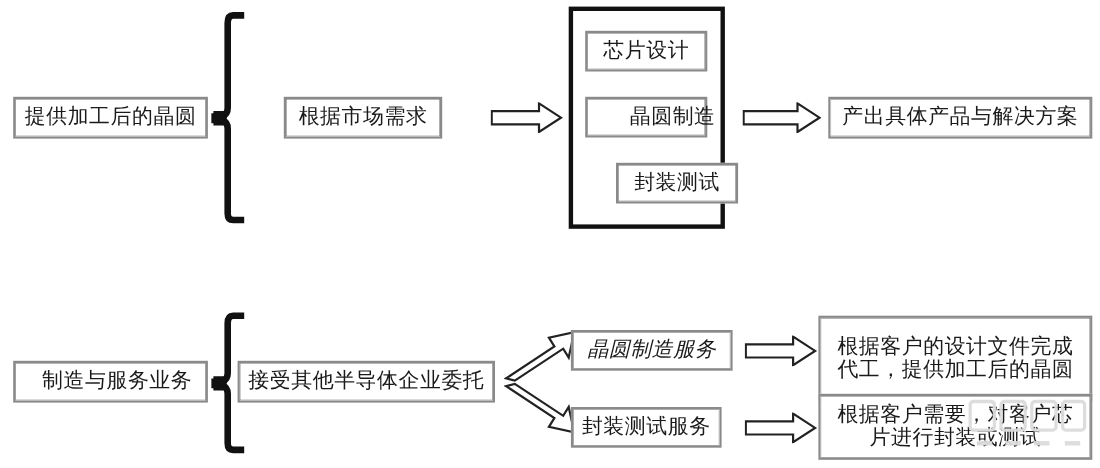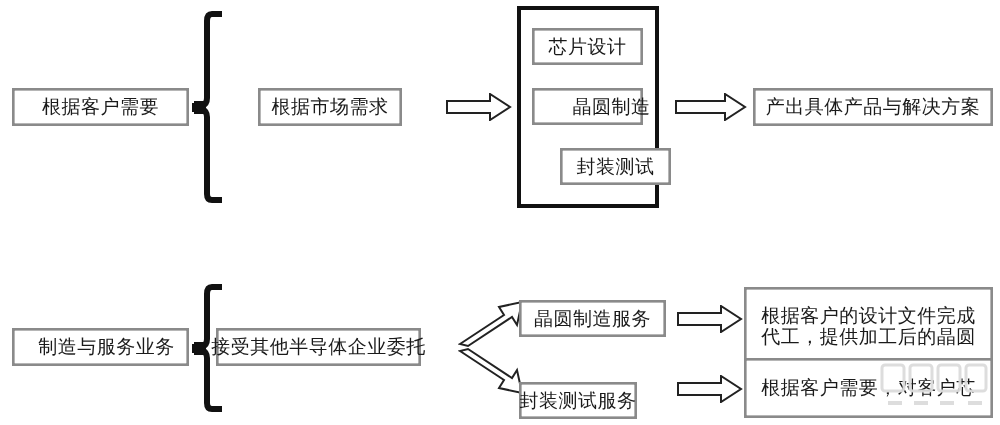--- a/index.html
+++ b/index.html
@@ -60,21 +60,21 @@
     opacity: 0.95;
   }
   .watermark svg { display: block; }
 </style>
 </head>
 <body>
 
 <div id="canvas">
 
   <div class="node box" style="left:12px; top:88px; width:177px; height:38px;">
-    <span>根据客户需要</span>
+    <span>提供加工后的晶圆</span>
   </div>
 
   <div class="brace" style="left:192px; top:8px; width:34px; height:198px;">
     <svg width="34" height="198" viewBox="0 0 34 198" aria-hidden="true">
       <path d="M30 6 H20 Q15 6 15 13 V90 Q15 96 10 98 H3 V101 H10 Q15 103 15 109 V186 Q15 192 20 192 H30" fill="none" stroke="#111111" stroke-width="6" stroke-linecap="butt" stroke-linejoin="miter"></path>
       <path d="M2 93 H14 V106 H2 Z" fill="#111111"></path>
     </svg>
   </div>
 
   <div class="node box" style="left:258px; top:88px; width:144px; height:38px;">
@@ -115,63 +115,64 @@
     <span>制造与服务业务</span>
   </div>
 
   <div class="brace" style="left:192px; top:282px; width:34px; height:132px;">
     <svg width="34" height="132" viewBox="0 0 34 132" aria-hidden="true">
       <path d="M30 5 H20 Q15 5 15 12 V57 Q15 63 10 65 H3 V68 H10 Q15 70 15 76 V121 Q15 127 20 127 H30" fill="none" stroke="#111111" stroke-width="6" stroke-linecap="butt" stroke-linejoin="miter"></path>
       <path d="M2 60 H14 V73 H2 Z" fill="#111111"></path>
     </svg>
   </div>
 
-  <div class="node box" style="left:216px; top:328px; width:205px; height:38px;">
+  <div class="node box" style="left:216px; top:328px; width:234px; height:38px;">
     <span>接受其他半导体企业委托</span>
   </div>
 
   <div class="arrow" style="left:458px; top:288px; width:70px; height:62px;">
     <svg width="70" height="62" viewBox="0 0 70 62" aria-hidden="true">
       <path d="M2 56 L46 27 L41 19 L64 14 L59 37 L54 29 L10 58 Z" fill="#ffffff" stroke="#222222" stroke-width="2" stroke-linejoin="miter"></path>
     </svg>
   </div>
 
   <div class="arrow" style="left:458px; top:345px; width:70px; height:62px;">
     <svg width="70" height="62" viewBox="0 0 70 62" aria-hidden="true">
       <path d="M2 6 L46 35 L41 43 L64 48 L59 25 L54 33 L10 4 Z" fill="#ffffff" stroke="#222222" stroke-width="2" stroke-linejoin="miter"></path>
     </svg>
   </div>
 
-  <div class="node box" style="left:519px; top:300px; width:147px; height:37px;">
+  <div class="node box" style="left:519px; top:300px; width:147px; height:37px;font-style:italic;">
     <span>晶圆制造服务</span>
   </div>
 
   <div class="arrow" style="left:677px; top:305px; width:66px; height:28px;">
     <svg width="66" height="28" viewBox="0 0 66 28" aria-hidden="true">
       <path d="M1 8 H44 V1 L64 14 L44 27 V20 H1 Z" fill="#ffffff" stroke="#222222" stroke-width="2" stroke-linejoin="miter"></path>
     </svg>
   </div>
 
   <div class="node box wrap" style="left:744px; top:287px; width:249px; height:78px; flex-direction:column; justify-content:center;">
     <span>根据客户的设计文件完成</span>
     <span>代工，提供加工后的晶圆</span>
   </div>
 
-  <div class="node box" style="left:519px; top:370px; width:118px; height:37px;margin-top:12px;">
+  <div class="node box" style="left:519px; top:370px; width:137px; height:37px;">
     <span>封装测试服务</span>
   </div>
 
   <div class="arrow" style="left:677px; top:375px; width:66px; height:28px;">
     <svg width="66" height="28" viewBox="0 0 66 28" aria-hidden="true">
       <path d="M1 8 H44 V1 L64 14 L44 27 V20 H1 Z" fill="#ffffff" stroke="#222222" stroke-width="2" stroke-linejoin="miter"></path>
     </svg>
   </div>
 
   <div class="node box wrap" style="left:744px; top:358px; width:249px; height:60px; flex-direction:column; justify-content:center;">
     <span>根据客户需要，对客户芯</span>
+    <span>片进行封装或测试</span>
   </div>
 
   <div class="watermark" style="left:878px; top:361px; width:112px; height:54px;">
     <svg width="112" height="54" viewBox="0 0 112 54" aria-hidden="true">
       <g fill="none" stroke="#dcdcdc" stroke-width="3">
         <rect x="4" y="4" width="22" height="26" rx="3"></rect>
         <rect x="32" y="4" width="22" height="26" rx="3"></rect>
         <rect x="60" y="4" width="22" height="26" rx="3"></rect>
         <rect x="88" y="4" width="20" height="26" rx="3"></rect>
       </g>

